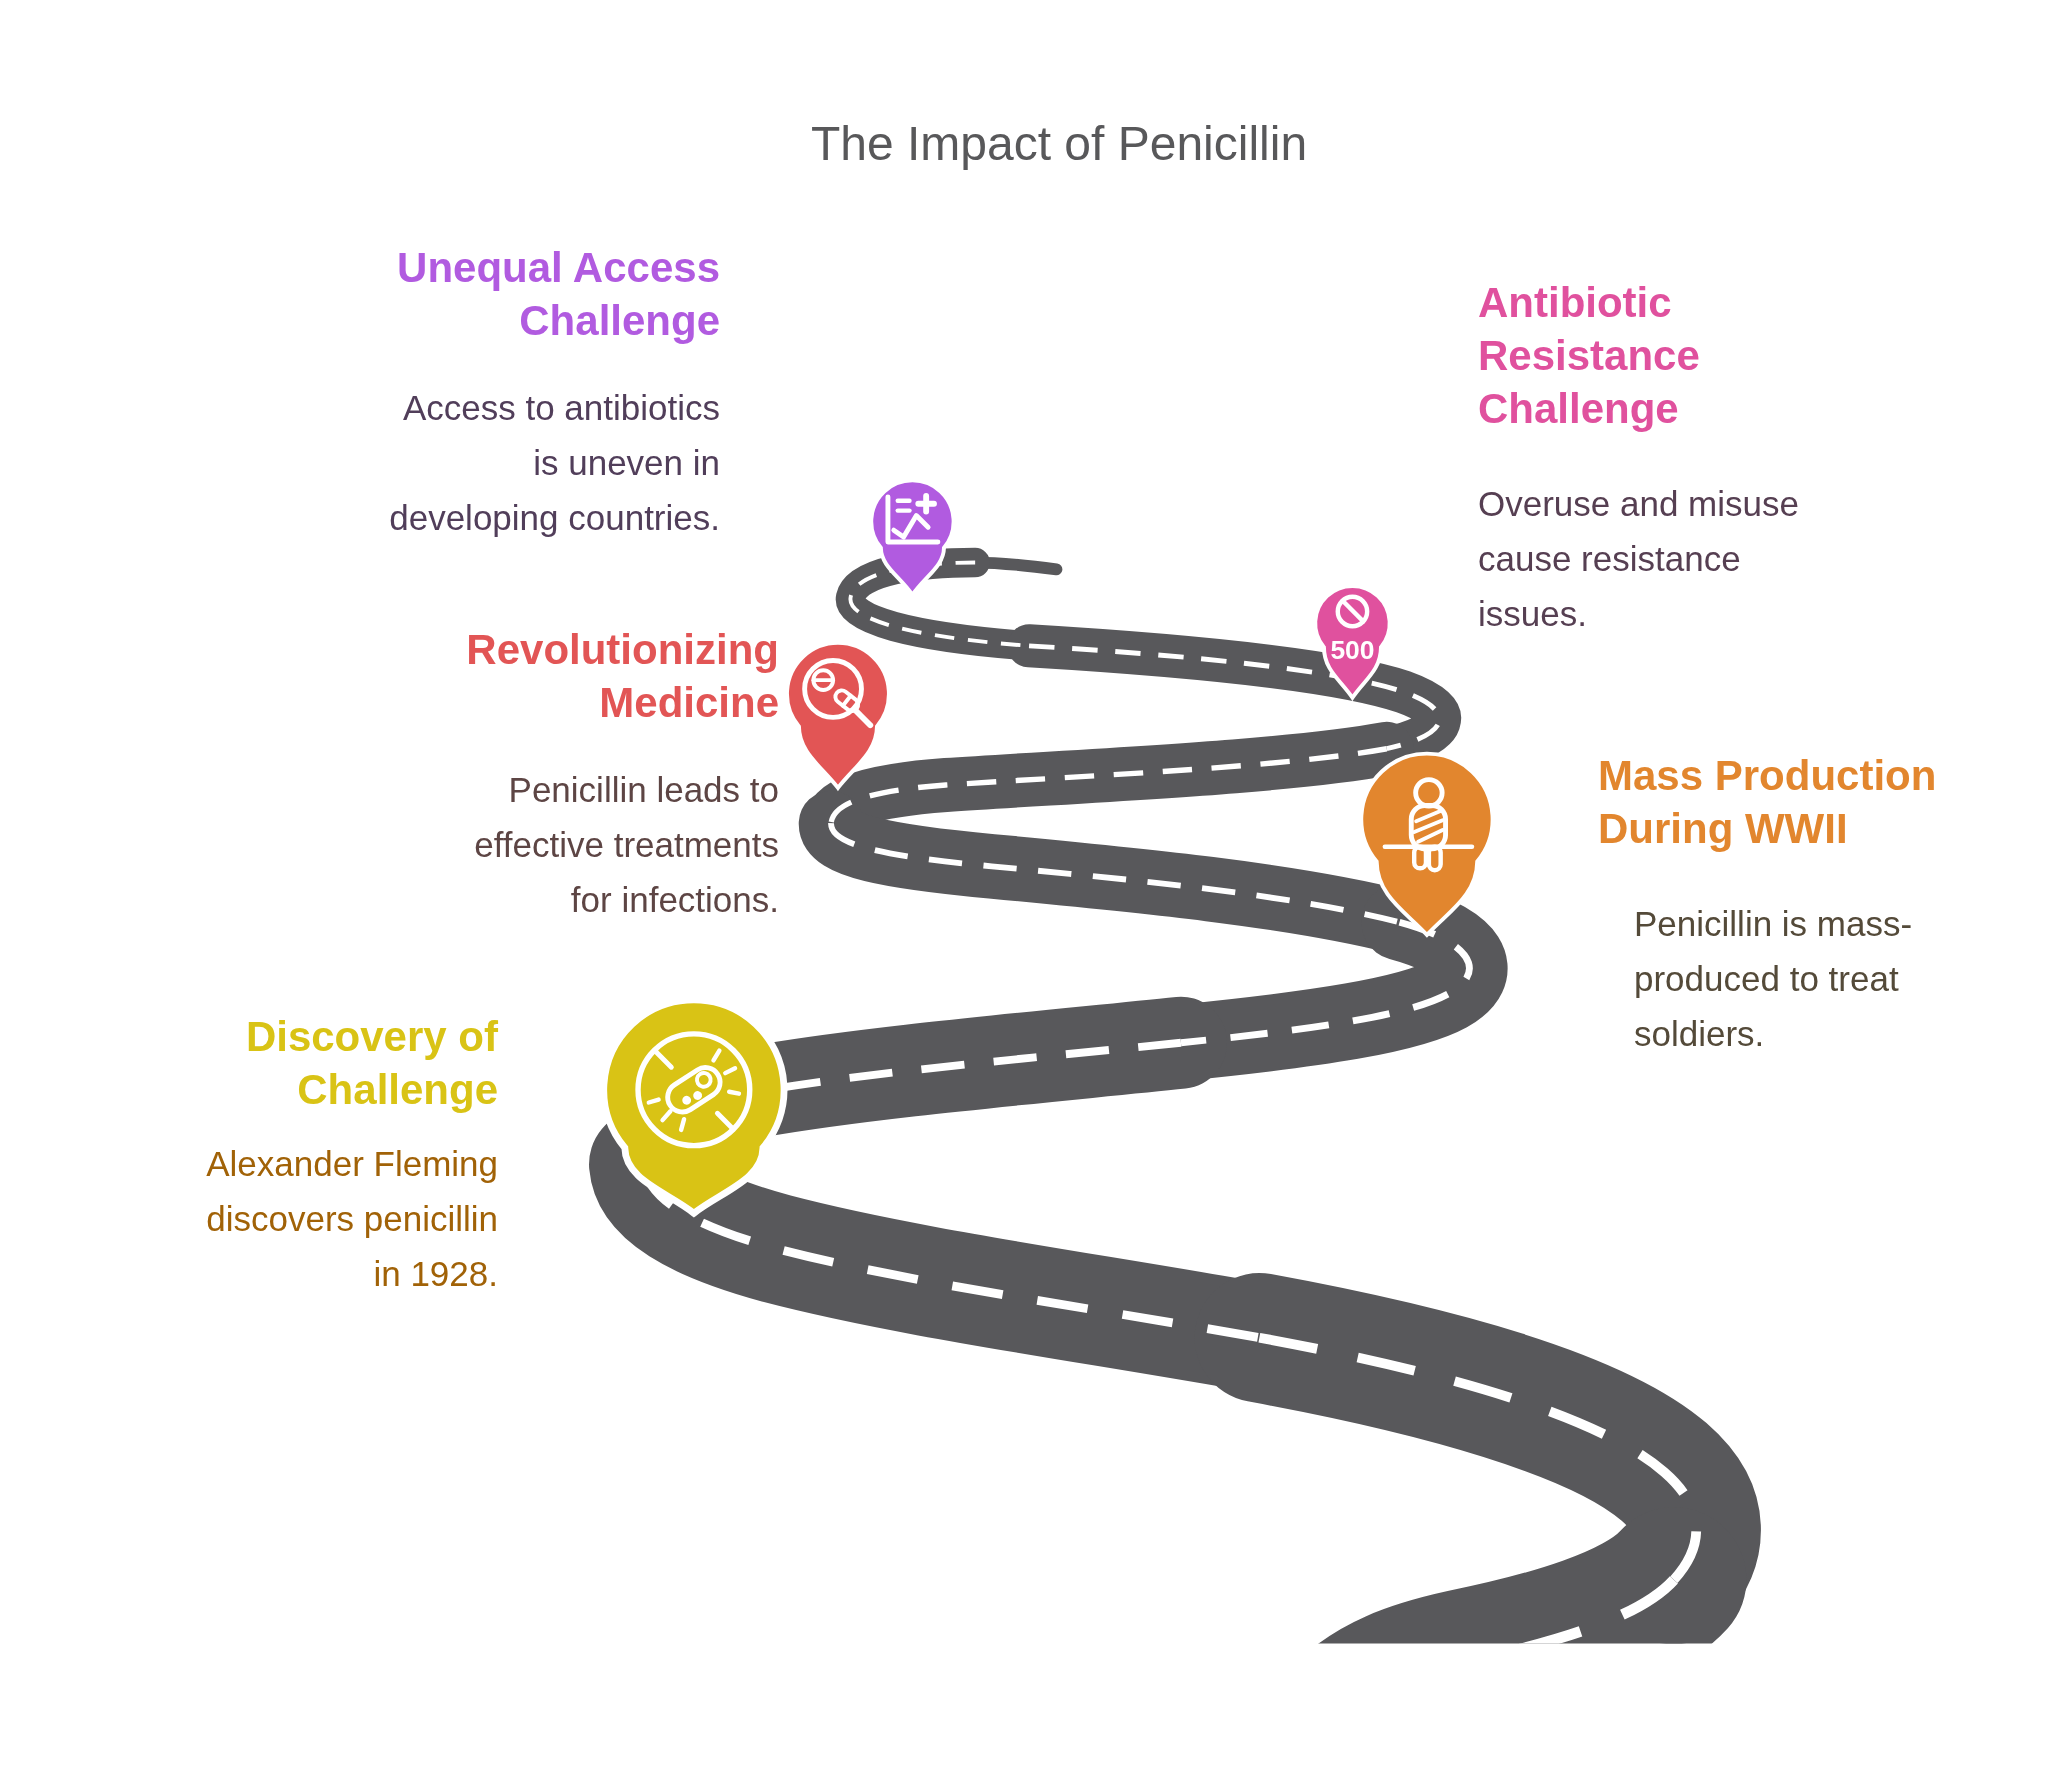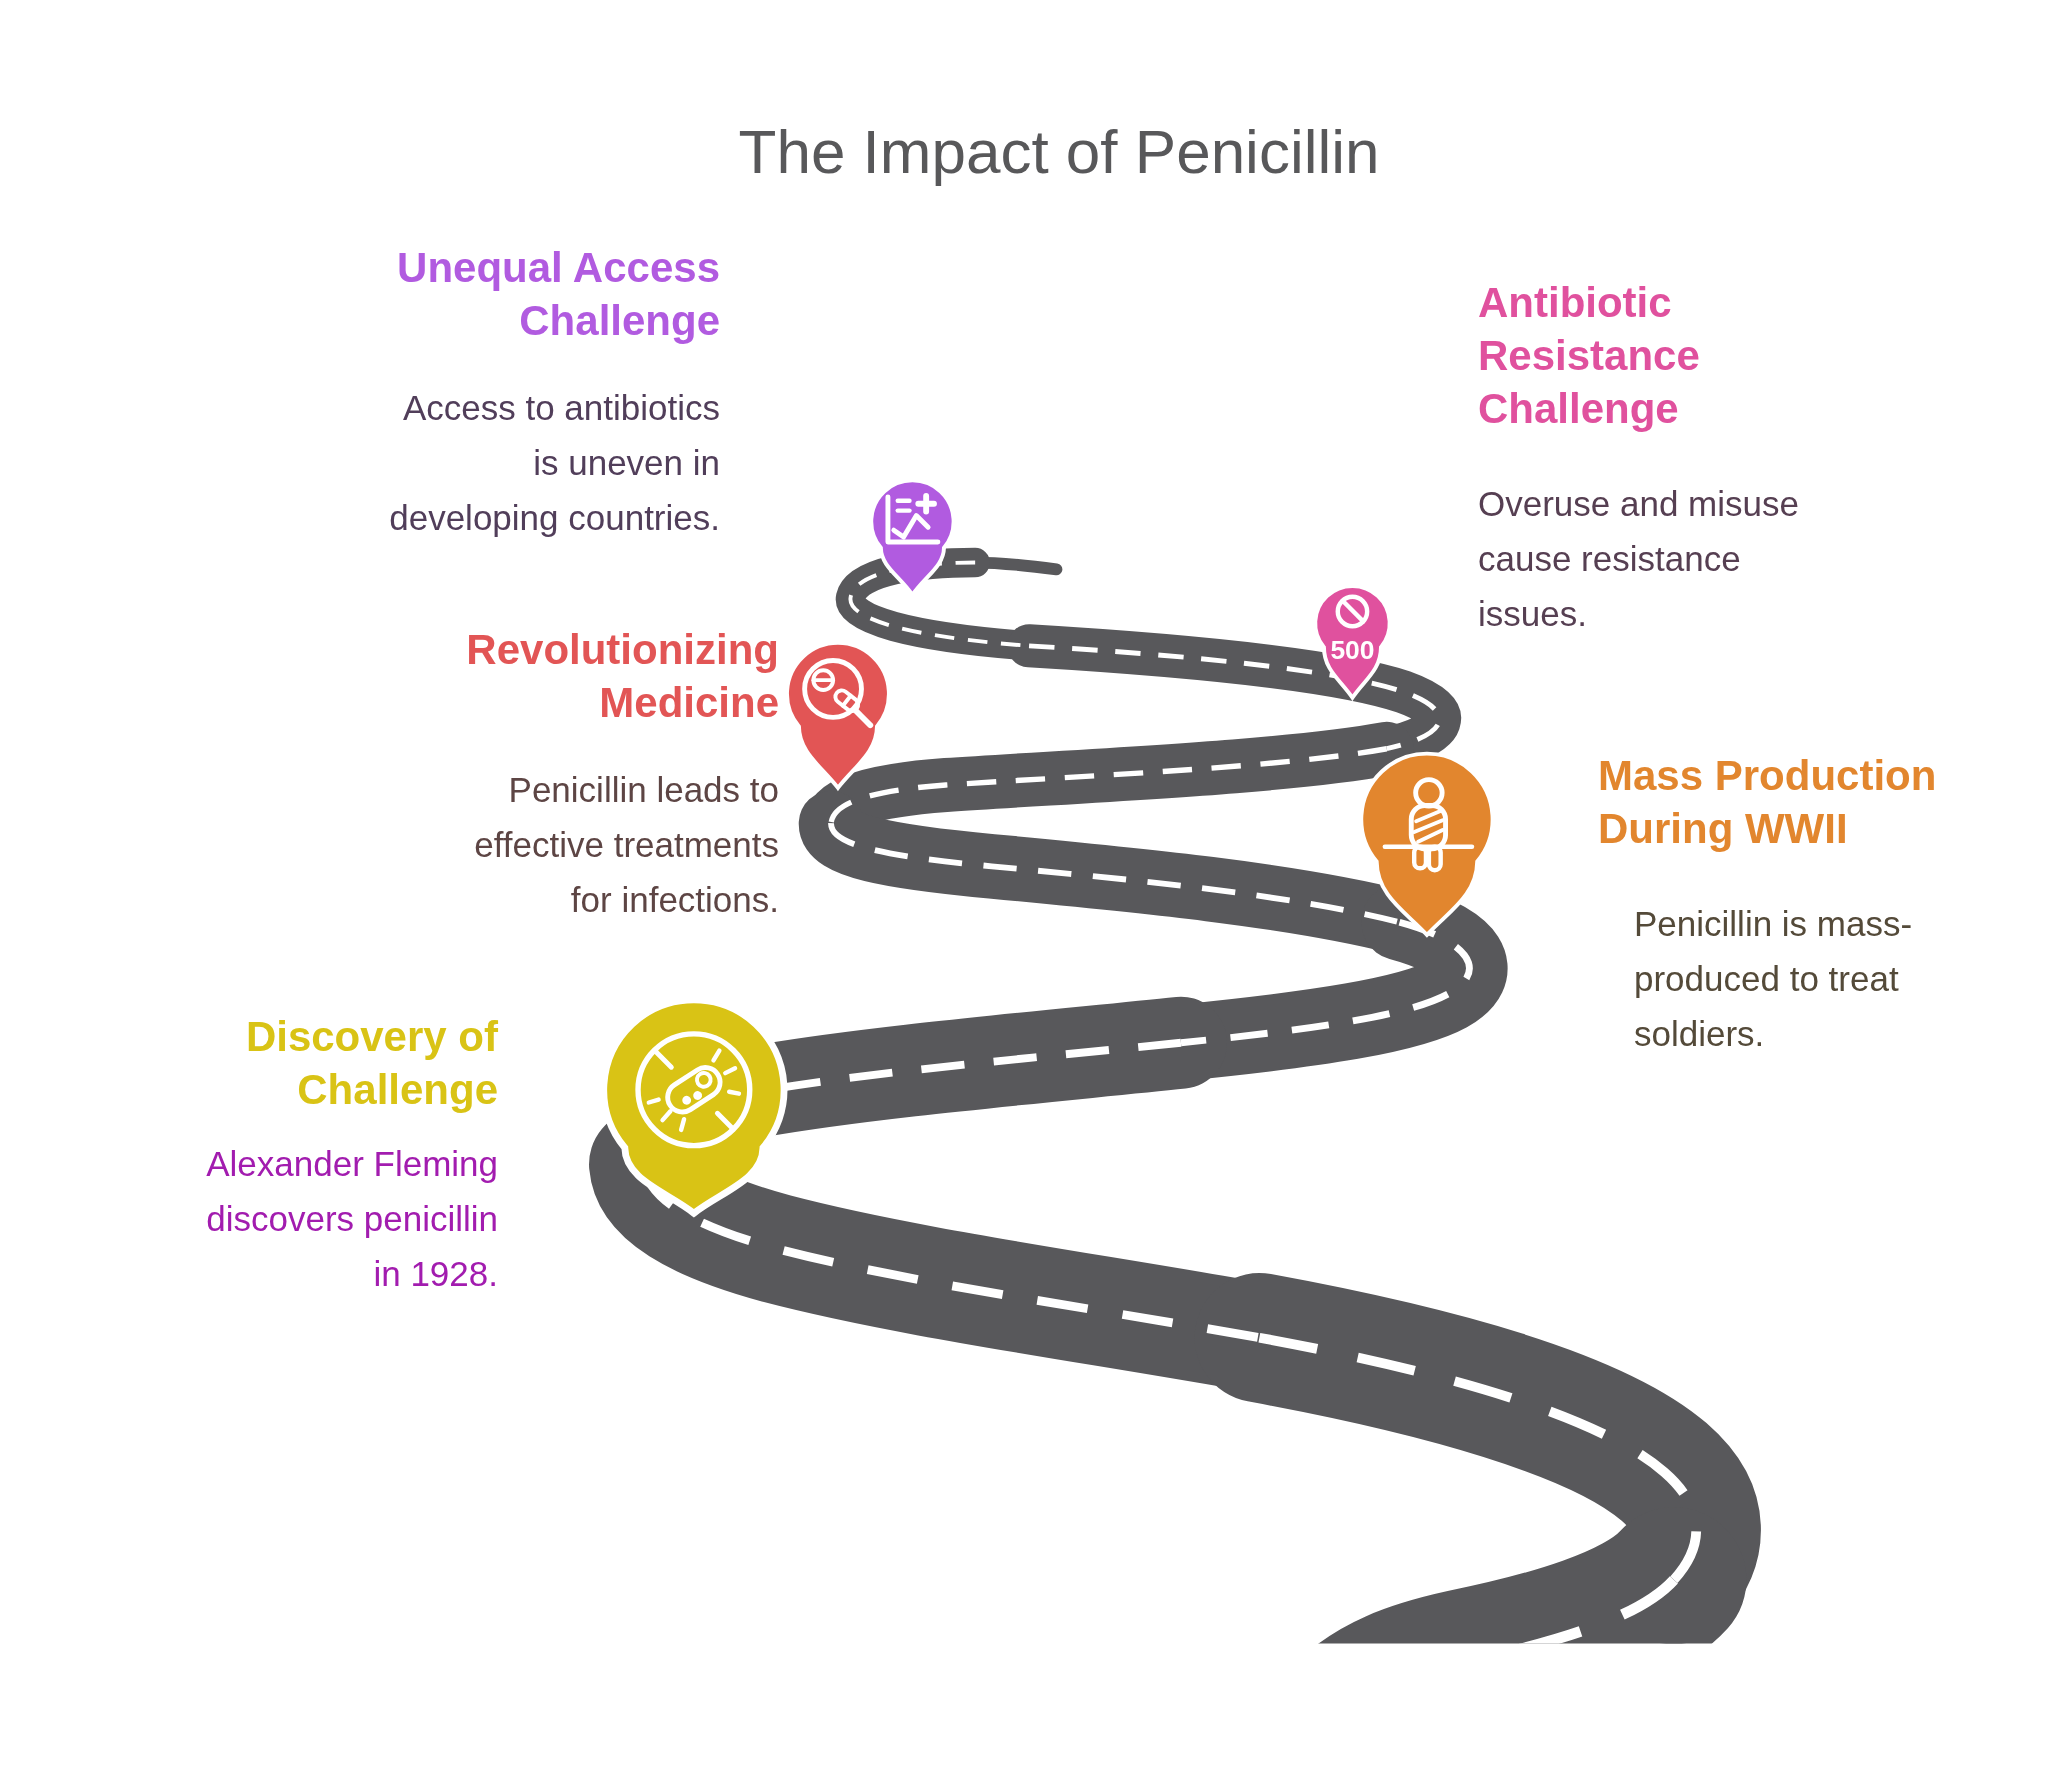--- a/index.html
+++ b/index.html
@@ -7,21 +7,21 @@
     width:2063px; height:1765px;
     background:#ffffff;
     font-family:"Liberation Sans", sans-serif;
     overflow:hidden;
     position:relative;
   }
   .page-title{
     position:absolute;
     top:116px; left:1059px;
     transform:translateX(-50%);
-    font-size:62px;
+    font-size:48px;
     font-weight:400;
     color:#58585a;
     white-space:nowrap;
     z-index:3;
   }
   svg.scene{
     position:absolute; inset:0;
     width:2063px; height:1765px;
     z-index:1;
   }
@@ -168,21 +168,21 @@
   <div class="m-heading" style="color: rgb(226, 85, 85);">Revolutionizing
 Medicine</div>
   <div class="m-body" style="color: rgb(93, 69, 68);">Penicillin leads to
 effective treatments
 for infections.</div>
 </div>
 
 <div class="block b-right" style="top:1010px; right:1565px;">
   <div class="m-heading" style="color: rgb(217, 195, 21);">Discovery of
 Challenge</div>
-  <div class="m-body" style="color: #a21caf; margin-top: 20px;">Alexander Fleming
+  <div class="m-body" style="color: #a16207; margin-top: 20px;">Alexander Fleming
 discovers penicillin
 in 1928.</div>
 </div>
 
 <div class="block b-left" style="top:276px; left:1478px;">
   <div class="m-heading" style="color: rgb(224, 81, 158);">Antibiotic
 Resistance
 Challenge</div>
   <div class="m-body" style="color: rgb(86, 63, 82);">Overuse and misuse
 cause resistance

